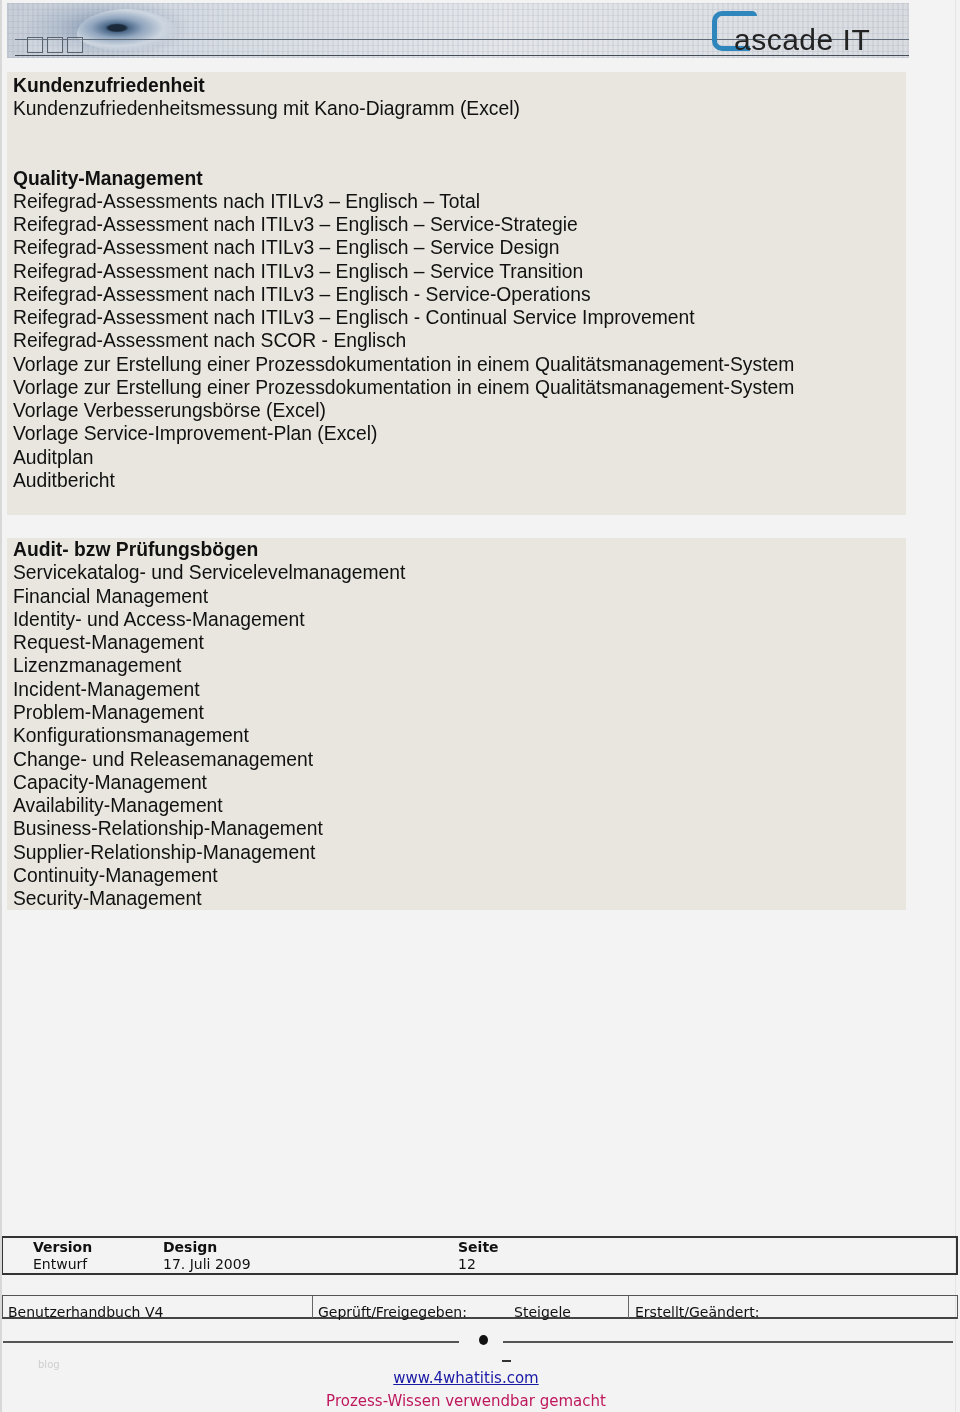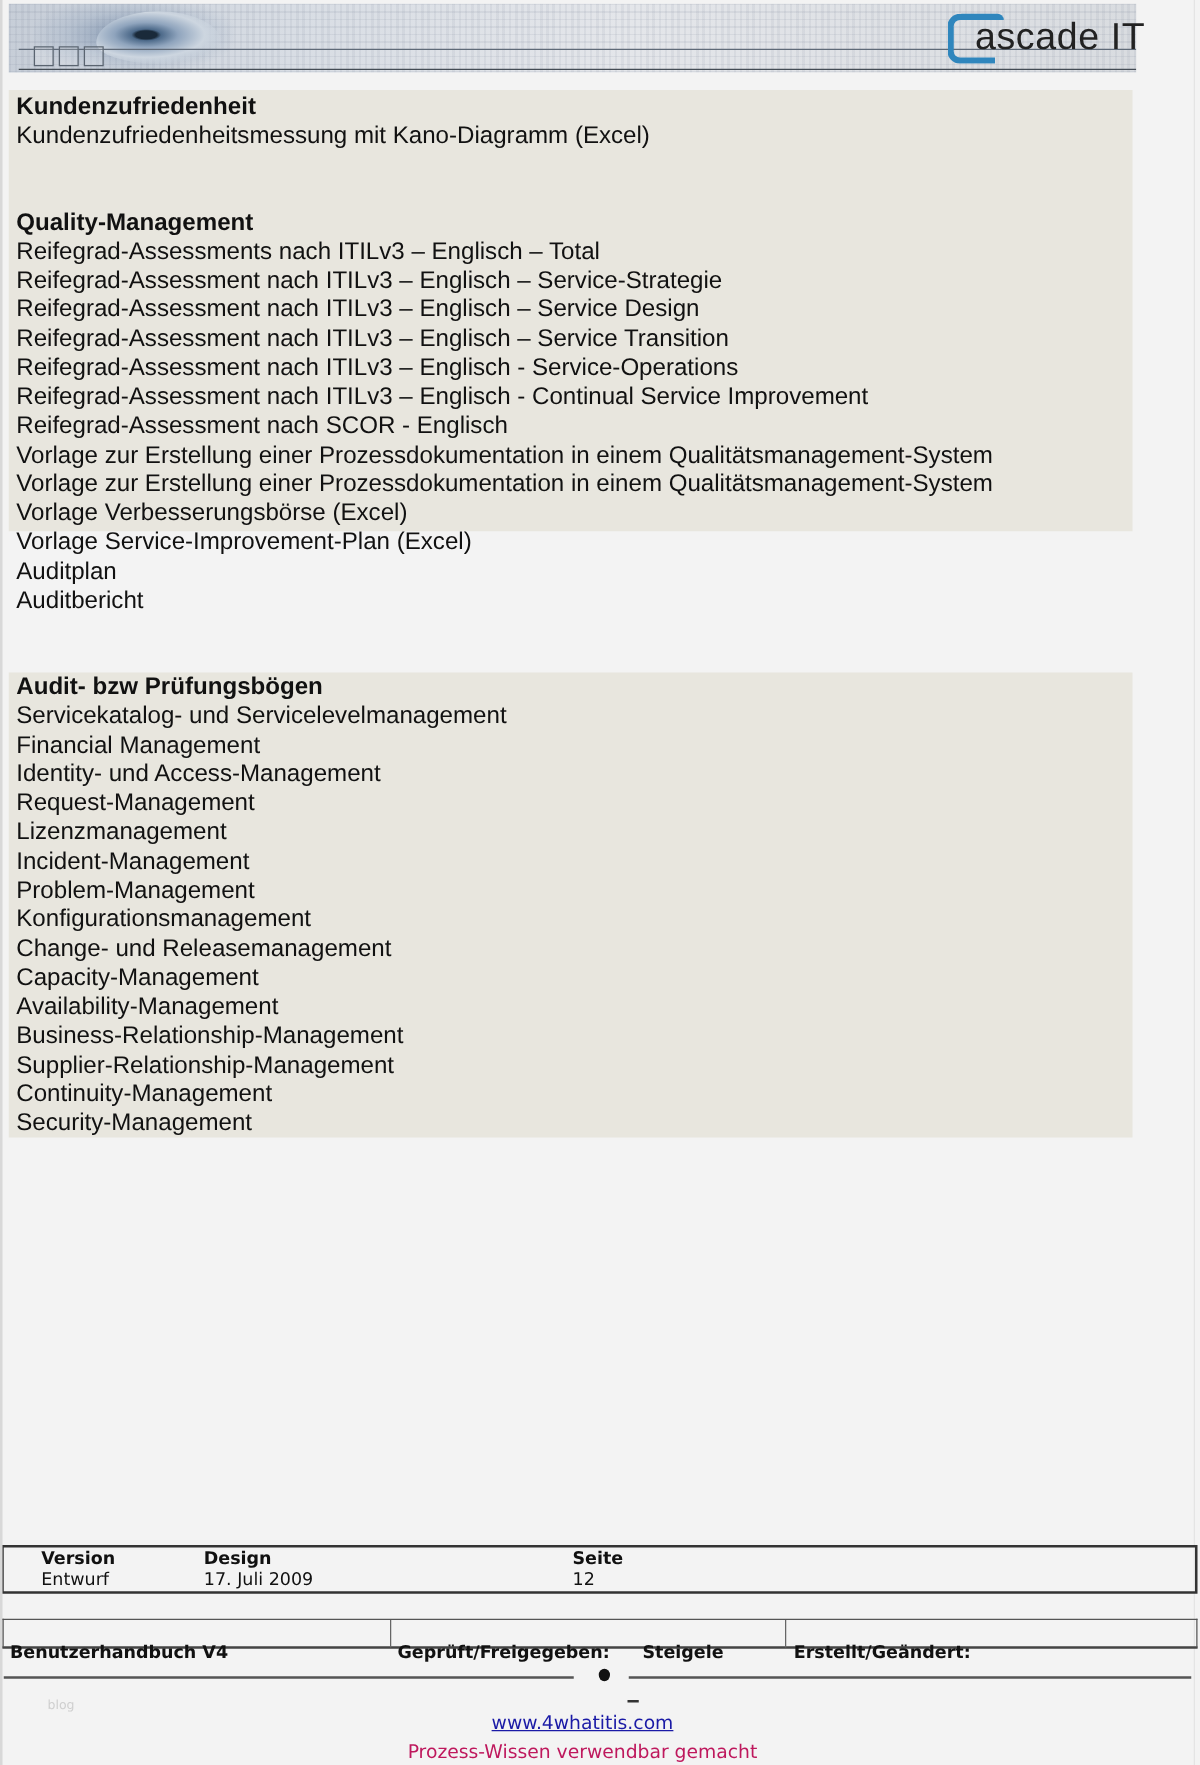--- a/index.html
+++ b/index.html
@@ -36,38 +36,38 @@
   .banner .squares span {
     display: block; width: 16px; height: 16px; border: 1.5px solid #5a6470; background: rgba(255,255,255,0.15);
   }
   .banner .rule {
     position: absolute; left: 8px; right: 0; top: 36px; height: 1px; background: #5f6a78;
   }
   .banner .rule2 {
     position: absolute; left: 8px; right: 0; bottom: 2px; height: 1.5px; background: #444c55;
   }
   .logo {
-    position: absolute; left: 712px; top: 9px; height: 44px; display: flex; align-items: flex-start; margin-left: 46px;
+    position: absolute; left: 712px; top: 9px; height: 44px; display: flex; align-items: flex-end;
   }
   .logo .c-mark {
     position: absolute; left: 0; top: 2px; width: 38px; height: 40px;
     border: 5px solid #2f86bd; border-right: none; border-radius: 10px 0 0 10px;
   }
   .logo .c-mark::after {
     content: ""; position: absolute; left: 6px; top: -5px; width: 34px; height: 5px; background: #2f86bd; border-radius: 0 6px 0 0;
   }
   .logo .logo-text {
     position: relative; left: 22px; top: 4px; font-family: "Liberation Sans", sans-serif; font-size: 30px; color: #222; letter-spacing: 0.5px;
   }
 
   
   .panel {
     position: absolute; left: 7px; width: 899px; background: #e8e6de;
   }
-  .panel.p1 { top: 72px; height: 353px; }
+  .panel.p1 { top: 72px; height: 443px; }
   .panel.p2 { top: 538px; height: 372px; }
   .line {
     position: absolute; left: 6px; font-size: 19.3px; line-height: 23.3px; white-space: nowrap; color: #111;
   }
   .line.bold { font-weight: bold; }
 
   
   .ft1 {
     position: absolute; left: 2px; top: 1236px; width: 956px; height: 39px;
     border: 2px solid #333; border-left: 1px solid #333; border-right: 2px solid #333;
@@ -75,21 +75,21 @@
   }
   .ft1 .cell { position: absolute; }
   .ft1 .h { top: 1px; font-weight: bold; }
   .ft1 .v { top: 18px; }
 
   .ft2 {
     position: absolute; left: 2px; top: 1295px; width: 956px; height: 24px;
     border: 1px solid #555; border-bottom: 2px solid #444;
     font-family: "DejaVu Sans", sans-serif; font-size: 14px; color: #111;
   }
-  .ft2 .c { position: absolute; top: 18px; white-space: nowrap; font-weight: bold; }
+  .ft2 .c { position: absolute; top: 8px; white-space: nowrap; }
   .ft2 .div { position: absolute; top: 0; width: 1px; height: 22px; background: #666; }
 
   .sep-left { position: absolute; left: 3px; top: 1341px; width: 456px; height: 2px; background: #555; }
   .sep-right { position: absolute; left: 503px; top: 1341px; width: 450px; height: 2px; background: #555; }
   .dot { position: absolute; left: 479px; top: 1335px; width: 9px; height: 10px; border-radius: 50%; background: #111; }
   .dash { position: absolute; left: 502px; top: 1360px; width: 9px; height: 1.5px; background: #333; }
   .blog { position: absolute; left: 38px; top: 1359px; font-size: 10px; color: #cfcfcf; font-family: "DejaVu Sans", sans-serif; }
   .link { position: absolute; left: 0; width: 932px; top: 1369px; text-align: center; font-family: "DejaVu Sans", sans-serif; font-size: 15px; color: #1a1aa6; text-decoration: underline; }
   .tagline { position: absolute; left: 0; width: 932px; top: 1392px; text-align: center; font-family: "DejaVu Sans", sans-serif; font-size: 15px; color: #be185d; }
 </style>

